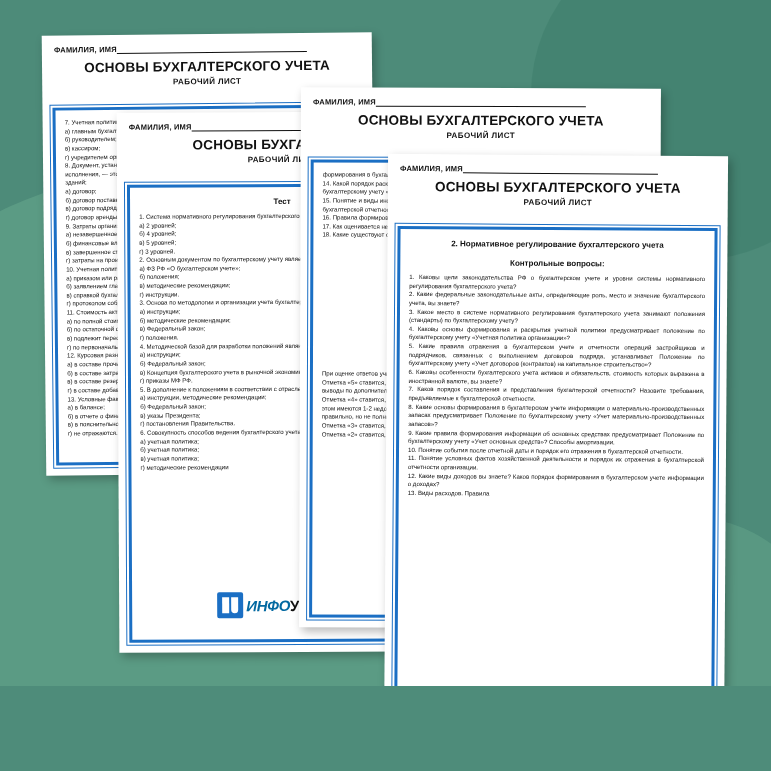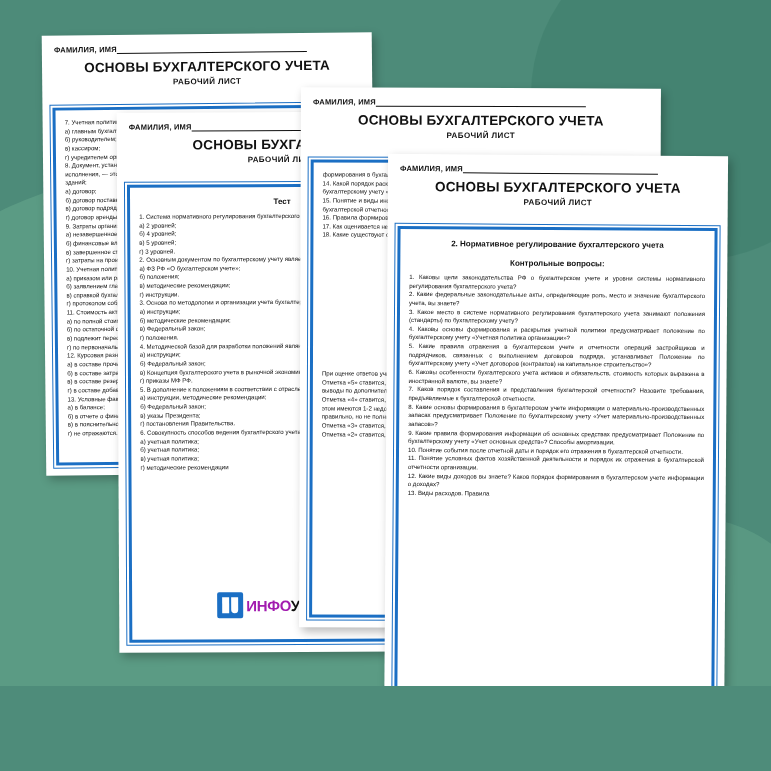--- a/index.html
+++ b/index.html
@@ -157,21 +157,21 @@
     height: 16px;
     background: #fff;
     border-radius: 0 0 4px 4px;
   }
   .logo .wordmark {
     font-size: 15px;
     font-weight: bold;
     letter-spacing: -0.3px;
     white-space: nowrap;
   }
-  .logo .w-info { color: #a21caf; }
+  .logo .w-info { color: #0369a1; font-style: italic; }
   .logo .w-urok { color: #111; }
   .page-num {
     position: absolute;
     right: 10px;
     bottom: 6px;
     font-size: 7px;
     color: #111;
   }
 
   

